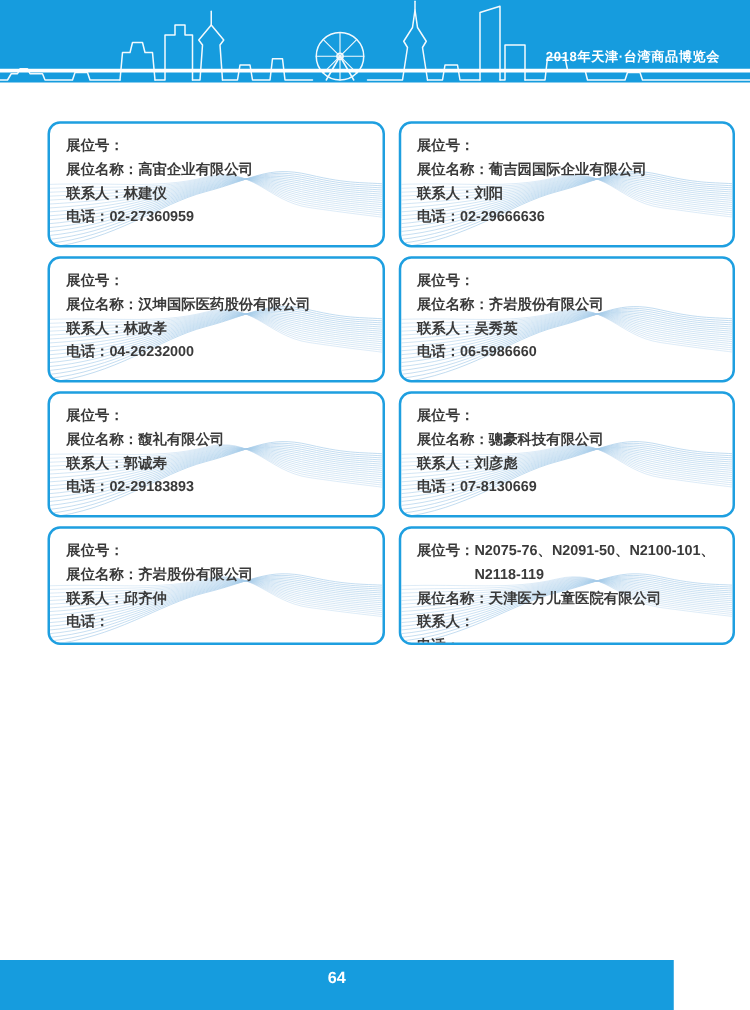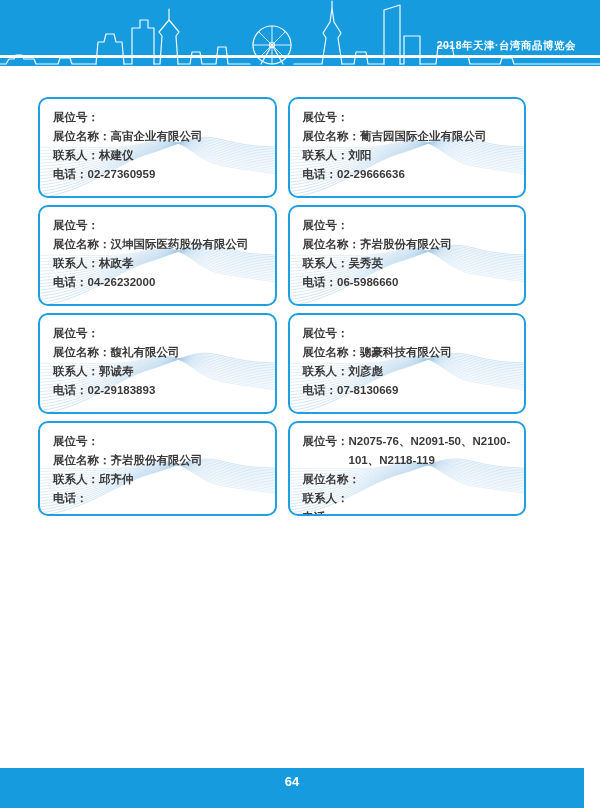--- a/index.html
+++ b/index.html
@@ -13,39 +13,39 @@
     background:#169CDE;
   }
   .skyline{position:absolute;top:0;left:0;width:600px;height:75px;}
   .header-sep{position:absolute;left:0;right:0;bottom:8px;height:3px;background:#ffffff;}
   .header-title{
     position:absolute;right:24px;bottom:13px;color:#ffffff;
     font-size:10.5px;letter-spacing:0.5px;font-weight:bold;
   }
   
   .cards{
-    position:absolute;top:97px;left:38px;width:488px;
+    position:absolute;top:97px;left:38px;width:550px;
     display:grid;grid-template-columns:1fr 1fr;column-gap:11px;row-gap:7px;
   }
   .card{
     position:relative;height:101px;box-sizing:border-box;
     border:2px solid #1E9FE0;border-radius:10px;background:#ffffff;
     overflow:hidden;padding:9px 8px 0 13px;
   }
   .card:nth-child(7),.card:nth-child(8){height:95px;}
   .card-line{
     display:flex;position:relative;z-index:1;
     font-size:11.5px;font-weight:bold;color:#3a3a3a;line-height:19px;
   }
   .card-line .lbl{white-space:nowrap;}
   .card-line .val{word-break:break-all;}
   .wave{position:absolute;left:-2px;bottom:-2px;width:103%;height:100%;z-index:0;}
   
   .footer{
-    position:absolute;bottom:0;left:0;width:584px;height:40px;
+    position:absolute;bottom:0;left:0;width:539px;height:40px;
     background:#169CDE;box-sizing:border-box;padding-top:6px;
     text-align:center;color:#ffffff;font-size:13px;font-weight:bold;margin-top:16px;
   }
 </style>
 </head>
 <body>
 
 <div class="header">
   <svg class="skyline" viewBox="0 0 600 75" preserveAspectRatio="none">
     <g stroke="#ffffff" fill="none" stroke-width="1.2" stroke-linejoin="round" stroke-linecap="round" opacity="0.95">
@@ -359,20 +359,21 @@
         <path d="M0 54.5 C 52 52, 86 53.5, 122 43.5 S 170 58.25, 202 63.625 S 244 69.625, 266 72.5" fill="none" stroke="#A8CDEA" stroke-width="0.7" opacity="0.49375"></path>
         <path d="M0 51.25 C 52 49, 86 52.75, 122 42.75 S 170 60.125, 202 65.3125 S 244 71.3125, 266 74.25" fill="none" stroke="#A8CDEA" stroke-width="0.7" opacity="0.471875"></path>
         <path d="M0 48 C 52 46, 86 52, 122 42 S 170 62, 202 67 S 244 73, 266 76" fill="none" stroke="#A8CDEA" stroke-width="0.7" opacity="0.45"></path>
       </svg>
     <div class="card-line">
       <span class="lbl">展位号：</span>
       <span class="val">N2075-76、N2091-50、N2100-101、N2118-119</span>
     </div>
     <div class="card-line">
       <span class="lbl">展位名称：</span>
+      <span class="val">天津医方儿童医院有限公司</span>
     </div>
     <div class="card-line">
       <span class="lbl">联系人：</span>
       <span class="val"></span>
     </div>
     <div class="card-line">
       <span class="lbl">电话：</span>
       <span class="val"></span>
     </div>
   </div>

